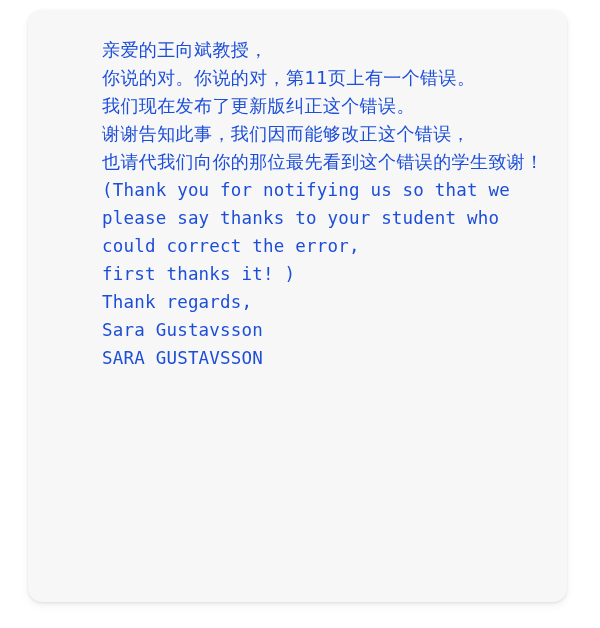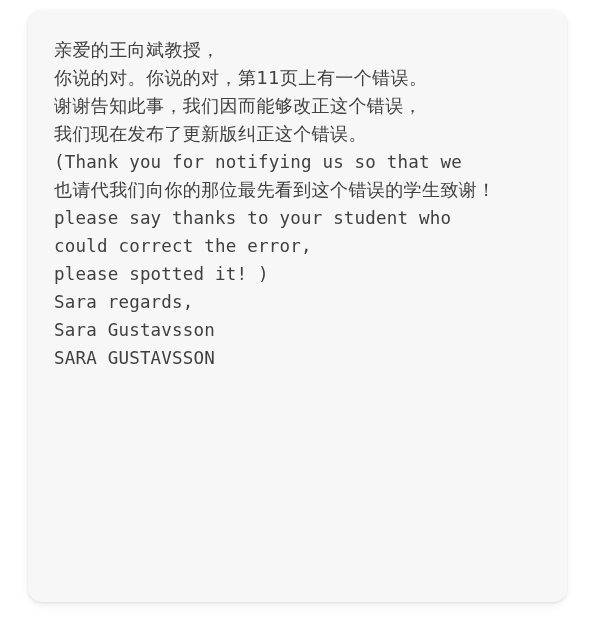--- a/index.html
+++ b/index.html
@@ -31,42 +31,43 @@
     position: absolute;
     left: 26px;
     top: 26px;
     right: 10px;
   }
 
   .msg-line {
     display: block;
     font-size: 17.5px;
     line-height: 28px;
-    color: #404040;
+    color: #1d4ed8;
     white-space: pre;
     letter-spacing: 0.2px;
+    margin-left: 48px;
   }
 
   .msg-line.cjk {
     font-family: "DejaVu Sans", "Liberation Sans", sans-serif;
     font-size: 18px;
     letter-spacing: 0.4px;
   }
 </style>
 </head>
 <body>
 
 <div id="message-card">
   <div id="message-body">
       <span class="msg-line cjk">亲爱的王向斌教授，</span>
       <span class="msg-line cjk">你说的对。你说的对，第11页上有一个错误。</span>
+      <span class="msg-line cjk">我们现在发布了更新版纠正这个错误。</span>
       <span class="msg-line cjk">谢谢告知此事，我们因而能够改正这个错误，</span>
-      <span class="msg-line cjk">我们现在发布了更新版纠正这个错误。</span>
+      <span class="msg-line cjk">也请代我们向你的那位最先看到这个错误的学生致谢！</span>
       <span class="msg-line">(Thank you for notifying us so that we</span>
-      <span class="msg-line cjk">也请代我们向你的那位最先看到这个错误的学生致谢！</span>
       <span class="msg-line">please say thanks to your student who</span>
       <span class="msg-line">could correct the error,</span>
-      <span class="msg-line">please spotted it! )</span>
-      <span class="msg-line">Sara regards,</span>
+      <span class="msg-line">first thanks it! )</span>
+      <span class="msg-line">Thank regards,</span>
       <span class="msg-line">Sara Gustavsson</span>
       <span class="msg-line">SARA GUSTAVSSON</span>
     </div>
 </div>
 
 </body></html>

